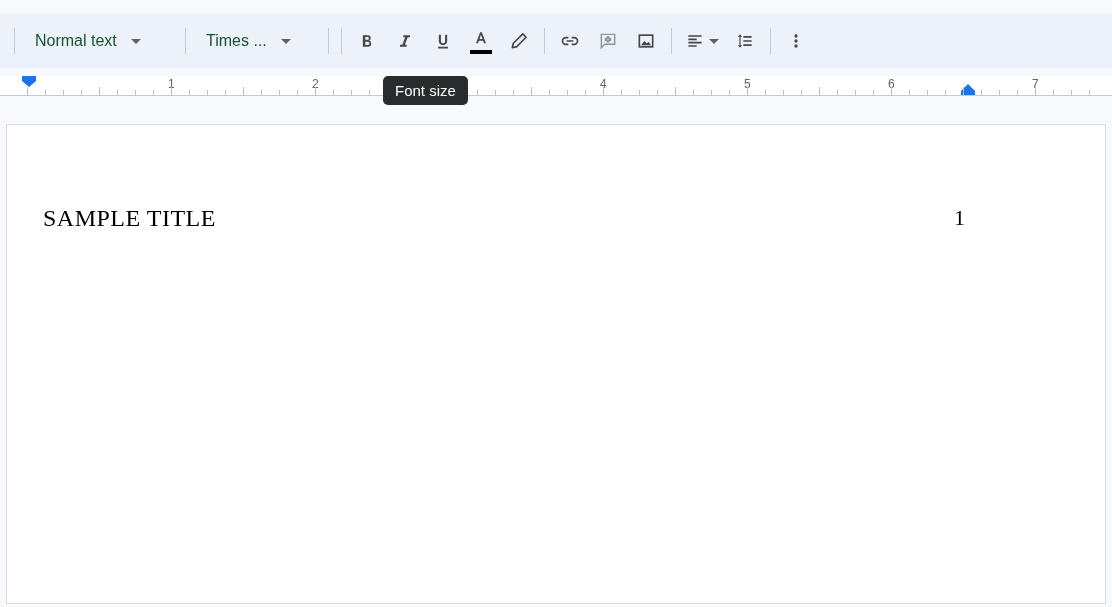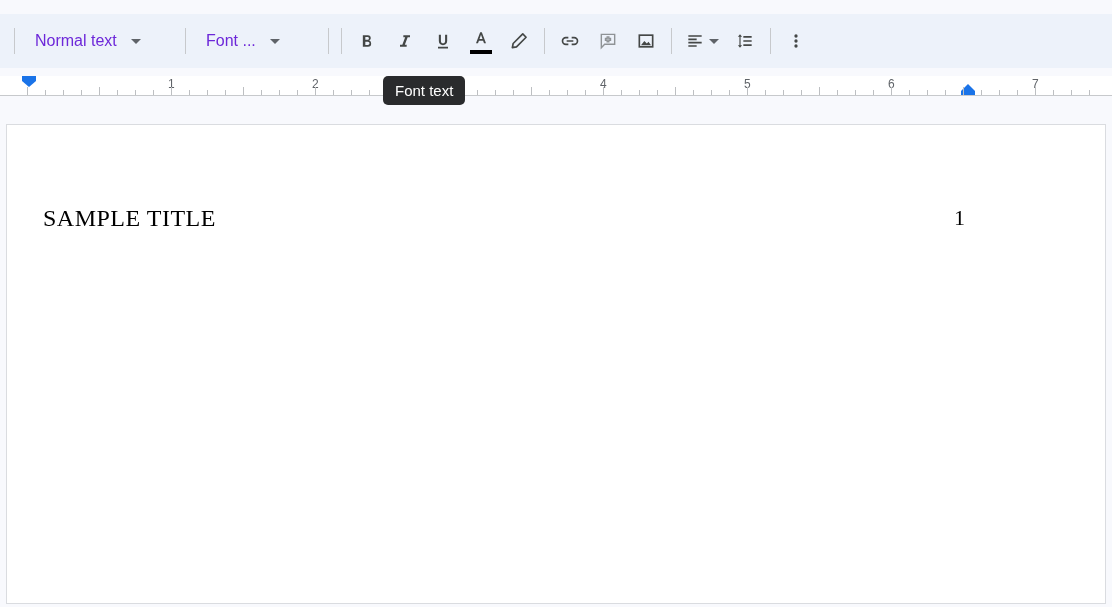--- a/index.html
+++ b/index.html
@@ -19,21 +19,21 @@
     padding: 0 8px;
     margin-top: 14px;
     border-radius: 0;
   }
   .dropdown {
     display: flex;
     align-items: center;
     height: 34px;
     padding: 0 8px 0 14px;
     font-size: 16px;
-    color: #6d28d9;
+    color: #14532d;
     cursor: pointer;
     border-radius: 4px;
   }
   .dropdown .dd-label { margin-right: 14px; }
   .triangle-down {
     width: 0; height: 0;
     border-left: 5px solid transparent;
     border-right: 5px solid transparent;
     border-top: 5px solid #5f6368;
   }
@@ -172,21 +172,21 @@
   <div class="sep"></div>
 
   <div class="dropdown style-dd">
     <span class="dd-label">Normal text</span>
     <span class="triangle-down"></span>
   </div>
 
   <div class="sep"></div>
 
   <div class="dropdown font-dd">
-    <span class="dd-label">Font ...</span>
+    <span class="dd-label">Times ...</span>
     <span class="triangle-down"></span>
   </div>
 
   <div class="sep"></div>
 
 
   <div class="sep"></div>
 
   <div class="toolbar-btn">
     <svg viewBox="0 0 24 24">
@@ -252,21 +252,21 @@
 
   <div class="toolbar-btn">
     <svg viewBox="0 0 24 24">
         <circle cx="12" cy="6" r="2" fill="#444746"></circle>
         <circle cx="12" cy="12" r="2" fill="#444746"></circle>
         <circle cx="12" cy="18" r="2" fill="#444746"></circle>
       </svg>
   </div>
 </div>
 
-<div class="tooltip">Font text</div>
+<div class="tooltip">Font size</div>
 
 <div class="ruler">
   <div class="ruler-marker-left">
     <svg width="16" height="16">
         <path d="M0 0h14v5L7 11 0 5z" fill="#1a73e8"></path>
       </svg>
   </div>
   <div class="ruler-marker-right">
     <svg width="16" height="12">
         <path d="M8 0l7 7v5H1v-5z" fill="#1a73e8"></path>

